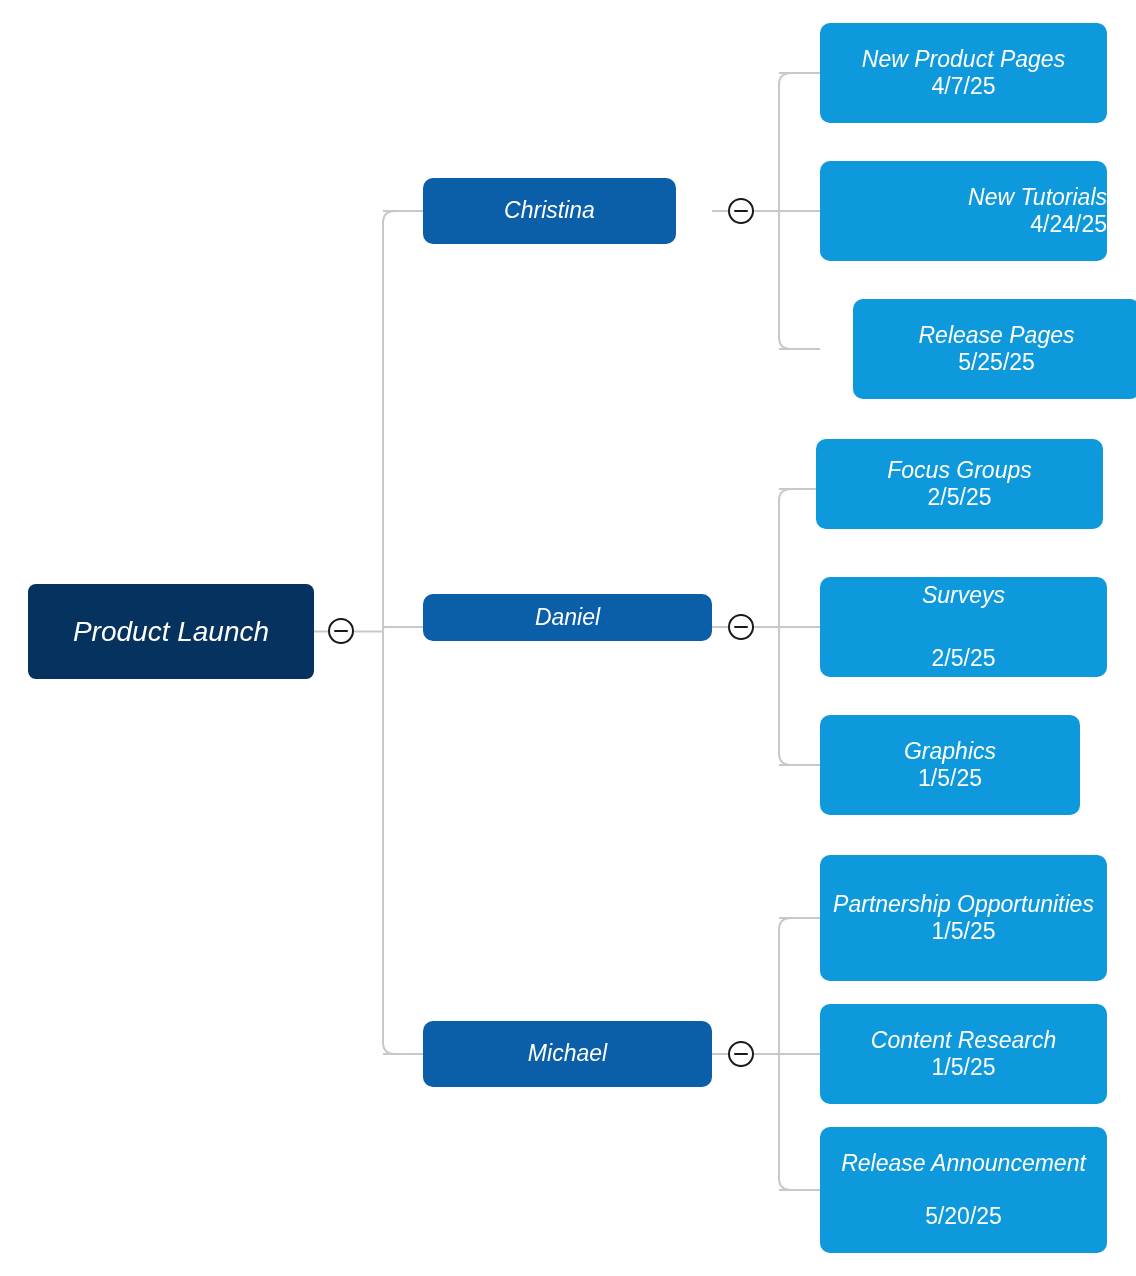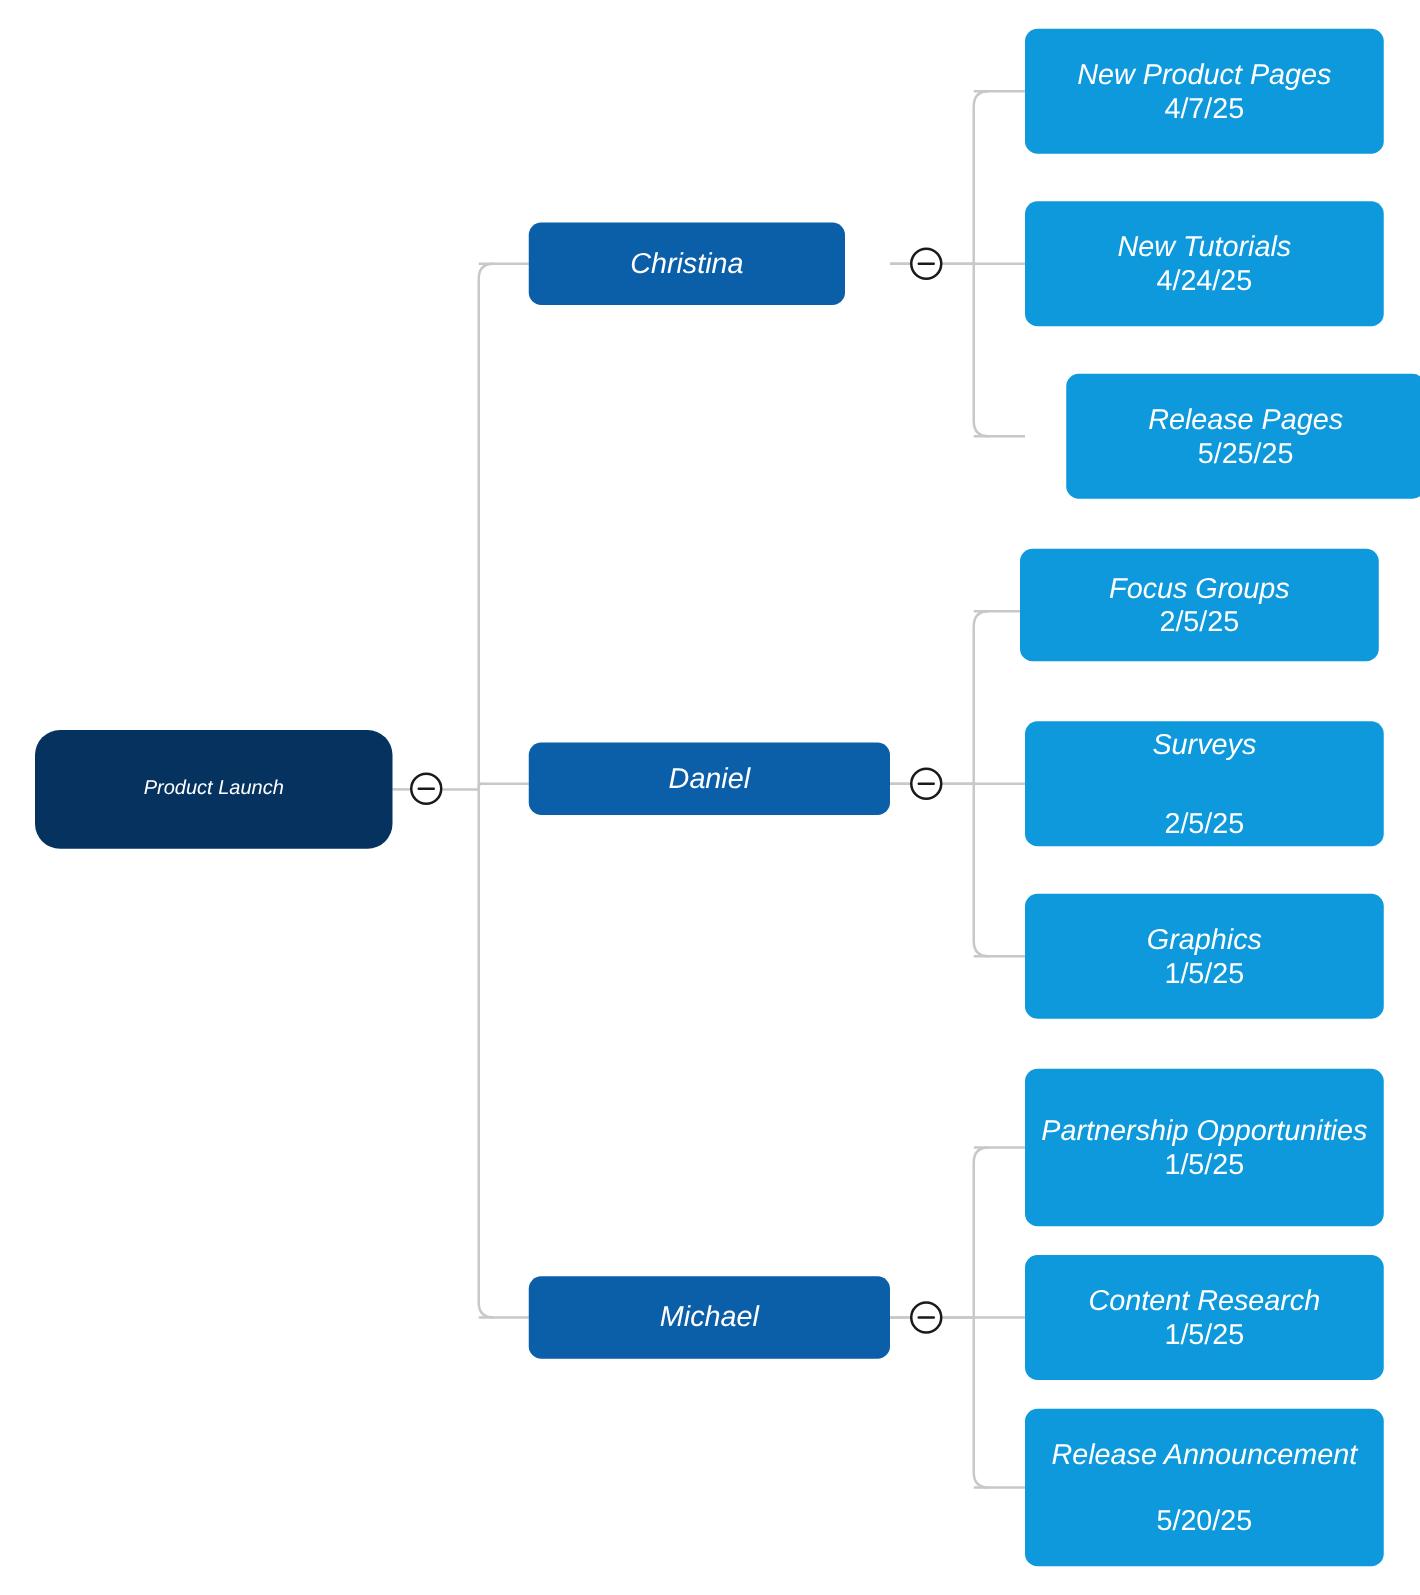--- a/index.html
+++ b/index.html
@@ -24,22 +24,22 @@
     color:#ffffff;
     border-radius:10px;
     line-height:1.18;
     z-index:2;
   }
   .node .title{display:block;font-style:italic;}
   .node .date{display:block;}
 
   .node-root{
     background:#05325e;
-    font-size:16px;
-    border-radius:20px;
+    font-size:28px;
+    border-radius:8px;
   }
   .node-branch{
     background:#0b5ea8;
     font-size:23px;
   }
   .node-leaf{
     background:#0d99db;
     font-size:23px;
   }
 
@@ -106,41 +106,41 @@
       </div>
       <div class="toggle" style="left: 328px; top: 618px;"></div>
       <div class="node node-branch" style="left: 423px; top: 178px; width: 253px; height: 66px;">
         <span class="title">Christina</span>
       </div>
       <div class="toggle" style="left: 728px; top: 198px;"></div>
       <div class="node node-leaf" style="left: 820px; top: 23px; width: 287px; height: 100px;">
         <span class="title">New Product Pages</span>
         <span class="date">4/7/25</span>
       </div>
-      <div class="node node-leaf" style="left: 820px; top: 161px; width: 287px; height: 100px;">
+      <div class="node node-leaf" style="left: 820px; top: 161px; width: 287px; height: 100px; align-items: flex-end;">
         <span class="title">New Tutorials</span>
         <span class="date">4/24/25</span>
       </div>
       <div class="node node-leaf" style="left: 820px; top: 299px; width: 287px; height: 100px; margin-left: 33px;">
         <span class="title">Release Pages</span>
         <span class="date">5/25/25</span>
       </div>
-      <div class="node node-branch" style="left: 423px; top: 594px; width: 289px; height: 58px;">
+      <div class="node node-branch" style="left: 423px; top: 594px; width: 289px; height: 47px;">
         <span class="title">Daniel</span>
       </div>
       <div class="toggle" style="left: 728px; top: 614px;"></div>
       <div class="node node-leaf" style="left: 816px; top: 439px; width: 287px; height: 90px; text-align: center;">
         <span class="title">Focus Groups</span>
         <span class="date">2/5/25</span>
       </div>
       <div class="node node-leaf" style="left: 820px; top: 577px; width: 287px; height: 100px; gap: 36px;">
         <span class="title">Surveys</span>
         <span class="date">2/5/25</span>
       </div>
-      <div class="node node-leaf" style="left: 820px; top: 715px; width: 287px; height: 100px; text-align: right;">
+      <div class="node node-leaf" style="left: 820px; top: 715px; width: 260px; height: 100px; text-align: right;">
         <span class="title">Graphics</span>
         <span class="date">1/5/25</span>
       </div>
       <div class="node node-branch" style="left: 423px; top: 1021px; width: 289px; height: 66px;">
         <span class="title">Michael</span>
       </div>
       <div class="toggle" style="left: 728px; top: 1041px;"></div>
       <div class="node node-leaf" style="left: 820px; top: 855px; width: 287px; height: 126px;">
         <span class="title">Partnership Opportunities</span>
         <span class="date">1/5/25</span>

